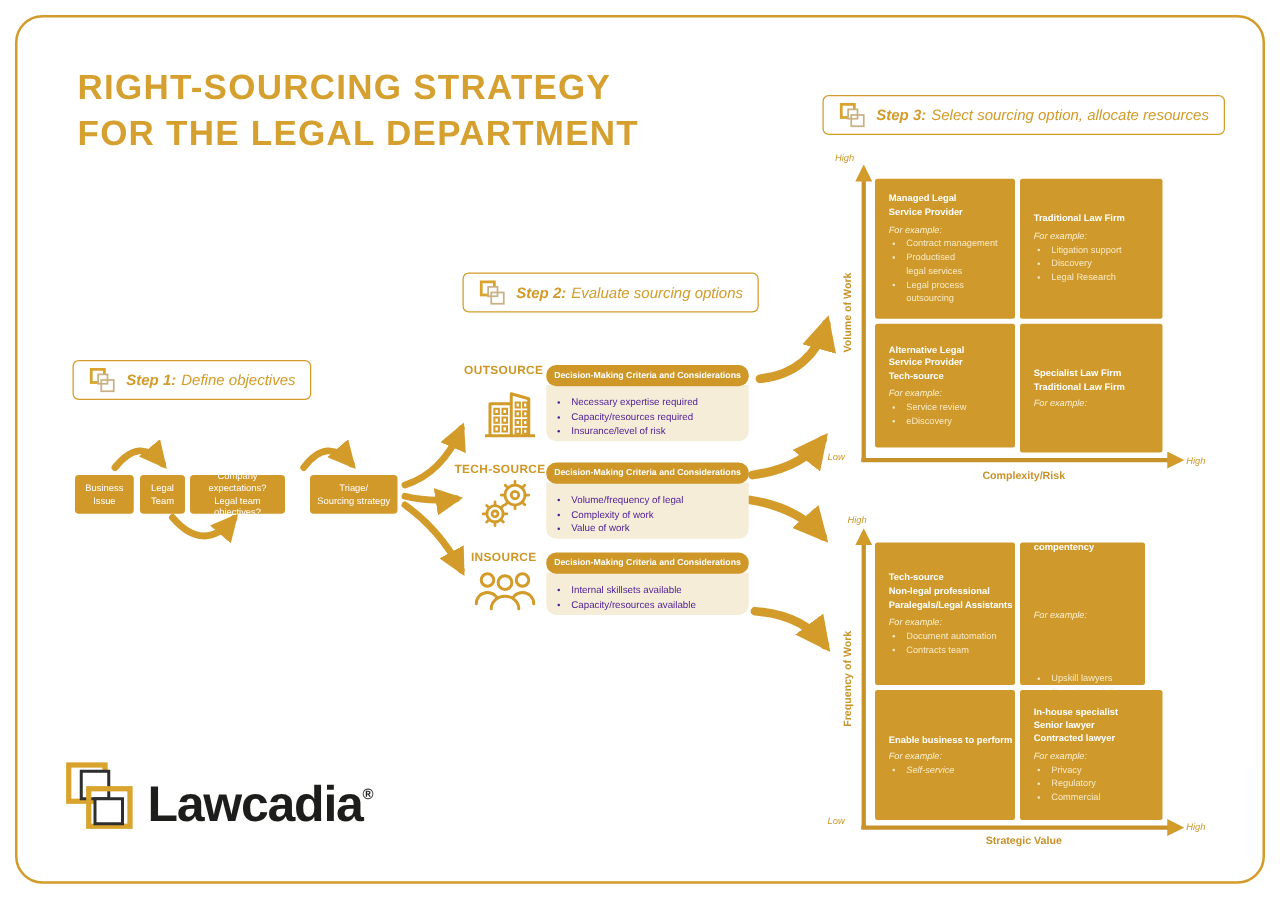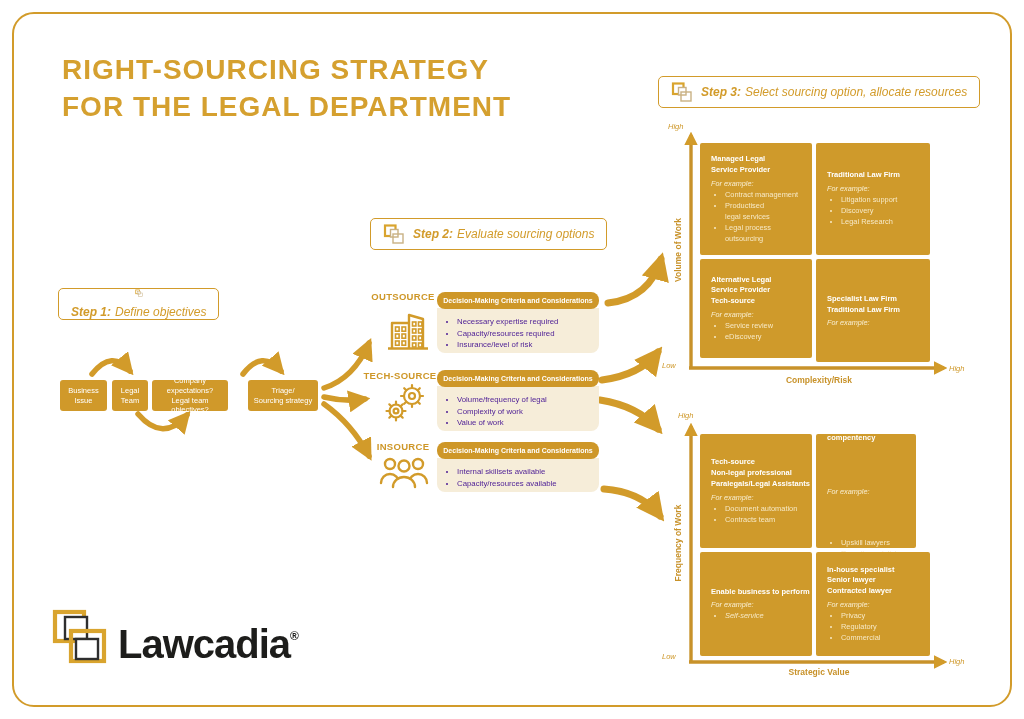--- a/index.html
+++ b/index.html
@@ -99,21 +99,21 @@
 
     <path d="M691,663 L691,426" fill="none" stroke="#C8922A" stroke-width="3.4" marker-end="url(#ah)"></path>
     <path d="M689,662 L944,662" fill="none" stroke="#C8922A" stroke-width="3.4" marker-end="url(#ah)"></path>
   </svg>
 
   <h1 class="title">
     <span>RIGHT-SOURCING STRATEGY</span><br>
     <span>FOR THE LEGAL DEPARTMENT</span>
   </h1>
 
-  <div class="step-box" style="left:58px;top:288px;flex-direction:column;">
+  <div class="step-box" style="left:58px;top:288px;">
     <svg width="22" height="22" viewBox="0 0 22 22">
       <rect x="2" y="2.5" width="10.5" height="10.5" fill="none" stroke="#D9A42E" stroke-width="2.2"></rect>
       <rect x="7.5" y="6.5" width="7.5" height="7.5" fill="#fff" stroke="#C9B184" stroke-width="1.4"></rect>
       <rect x="10" y="11" width="10" height="9" fill="none" stroke="#C9B184" stroke-width="1.4"></rect>
     </svg>
     <span class="step-text"><b>Step 1:</b><i>Define objectives</i></span>
   </div>
 
   <div class="step-box" style="left:370px;top:218px;">
     <svg width="22" height="22" viewBox="0 0 22 22">

